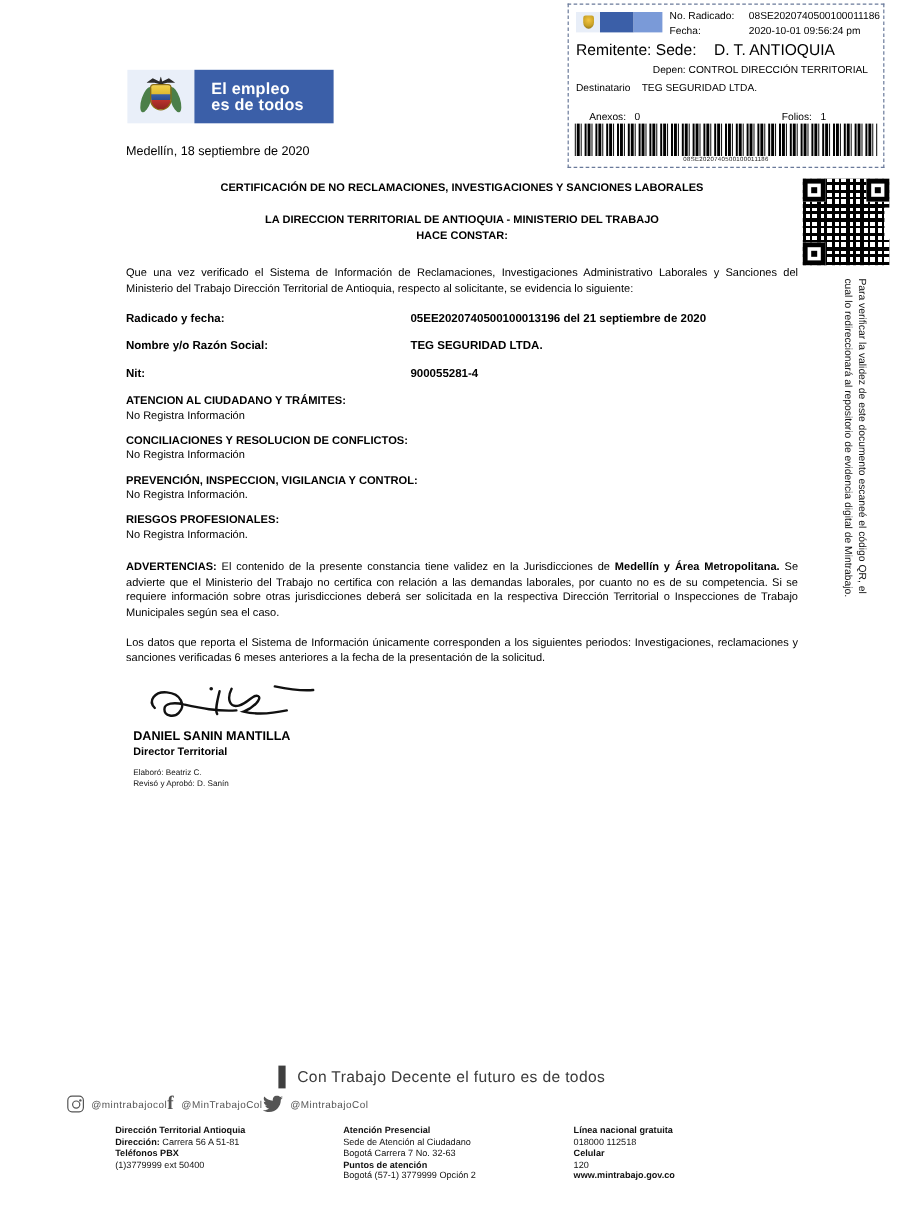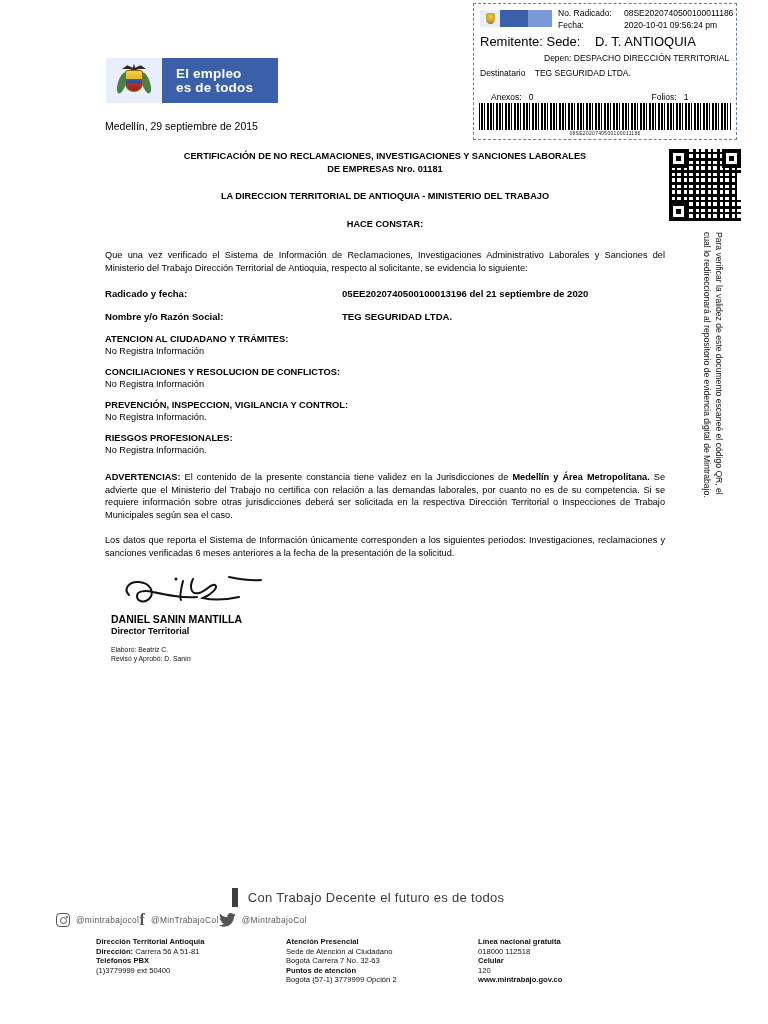--- a/index.html
+++ b/index.html
@@ -219,21 +219,21 @@
     font-size: 10.5px;
     margin: 0 0 18px 0;
   }
   .title-block {
     text-align: center;
     font-weight: bold;
     font-size: 9.2px;
     line-height: 13px;
   }
   .title-block .t1 { margin-bottom: 14px; }
-  .title-block .t2 { margin-bottom: 15px; }
+  .title-block .t2 { margin-bottom: 0; }
   .title-block .t3 { margin-bottom: 18px; }
 
   .para {
     font-size: 9.2px;
     line-height: 12.5px;
     text-align: justify;
     margin: 0 0 14px 0;
   }
 
   .kv-table { margin: 0 0 12px 0; }
@@ -379,21 +379,21 @@
       </div>
     </div>
   </div>
   <div class="stamp-rem">
     <span>Remitente: Sede:</span>
     <span>&nbsp;&nbsp;</span>
     <span>D. T.  ANTIOQUIA</span>
   </div>
   <div class="stamp-dep">
     <span>Depen:</span>
-    <span>DESPACHO DIRECCIÓN TERRITORIAL</span>
+    <span>CONTROL DIRECCIÓN TERRITORIAL</span>
   </div>
   <div class="stamp-dest">
     <span>Destinatario</span>
     <span>&nbsp;&nbsp;</span>
     <span>TEG SEGURIDAD LTDA.</span>
   </div>
 
   <div class="stamp-barcode-wrap">
     <div class="stamp-anexos">
       <span>Anexos:</span>
@@ -428,41 +428,44 @@
 <div class="qr">
   <div class="qr-eye tl"></div>
   <div class="qr-eye tr"></div>
   <div class="qr-eye bl"></div>
   <div class="qr-quiet-r"></div>
 </div>
 <div class="vert-note">Para verificar la validez de este documento escaneé el código QR, el cual lo redireccionará al repositorio de evidencia digital de Mintrabajo.</div>
 
 <div class="content">
 
-  <p class="city-date">Medellín, 29 septiembre de 2015</p>
+  <p class="city-date">Medellín, 18 septiembre de 2020</p>
 
   <div class="title-block">
     <div class="t1">
       <div>CERTIFICACIÓN DE NO RECLAMACIONES, INVESTIGACIONES Y SANCIONES LABORALES</div>
-      <div>DE EMPRESAS Nro. 01181</div>
     </div>
     <div class="t2">LA DIRECCION TERRITORIAL DE ANTIOQUIA - MINISTERIO DEL TRABAJO</div>
     <div class="t3">HACE CONSTAR:</div>
   </div>
 
   <p class="para">Que una vez verificado el Sistema de Información de Reclamaciones, Investigaciones Administrativo Laborales y Sanciones del Ministerio del Trabajo Dirección Territorial de Antioquia, respecto al solicitante, se evidencia lo siguiente:</p>
 
   <div class="kv-table">
     <div class="kv-row">
       <div class="kv-key">Radicado y fecha:</div>
       <div class="kv-val">05EE2020740500100013196 del 21 septiembre de 2020</div>
     </div>
     <div class="kv-row">
       <div class="kv-key">Nombre y/o Razón Social:</div>
       <div class="kv-val">TEG SEGURIDAD LTDA.</div>
+    </div>
+    <div class="kv-row">
+      <div class="kv-key">Nit:</div>
+      <div class="kv-val">900055281-4</div>
     </div>
   </div>
 
   <div class="section">
     <div class="section-head">ATENCION AL CIUDADANO Y TRÁMITES:</div>
     <div class="section-body">No Registra Información</div>
   </div>
   <div class="section">
     <div class="section-head">CONCILIACIONES Y RESOLUCION DE CONFLICTOS:</div>
     <div class="section-body">No Registra Información</div>

